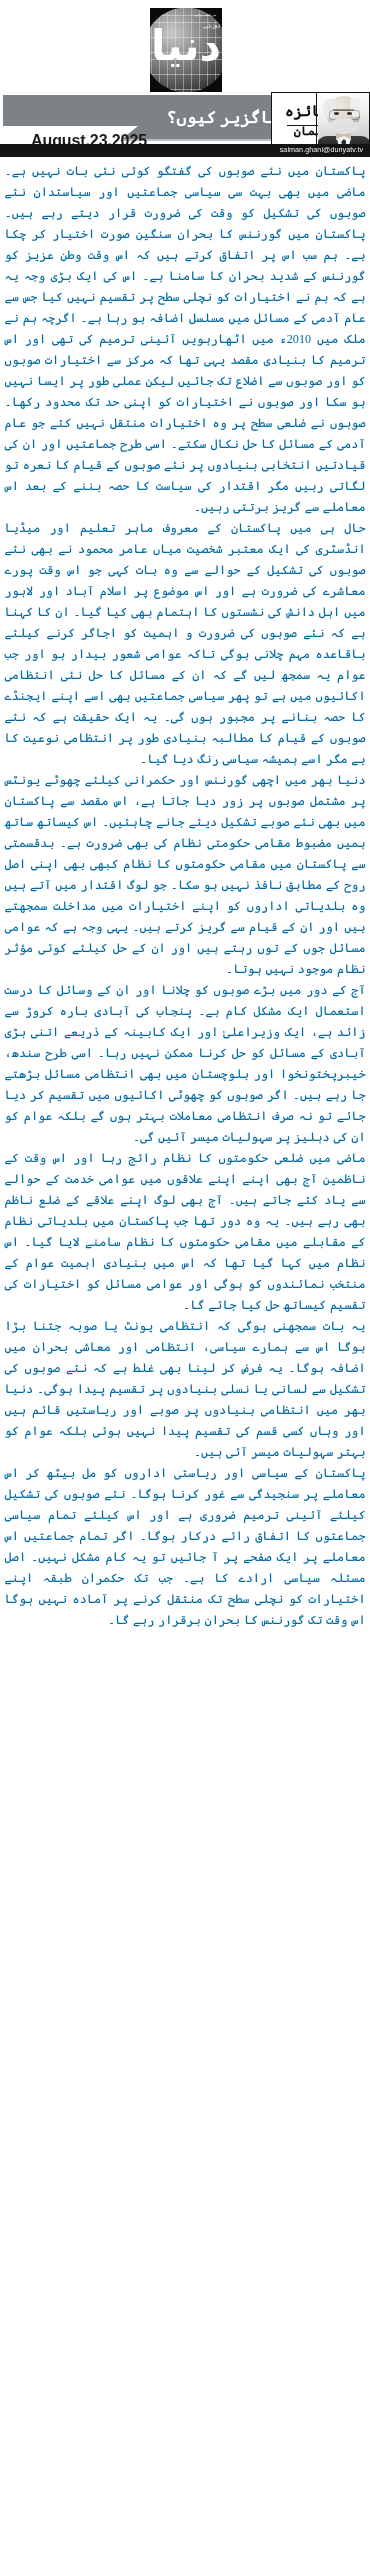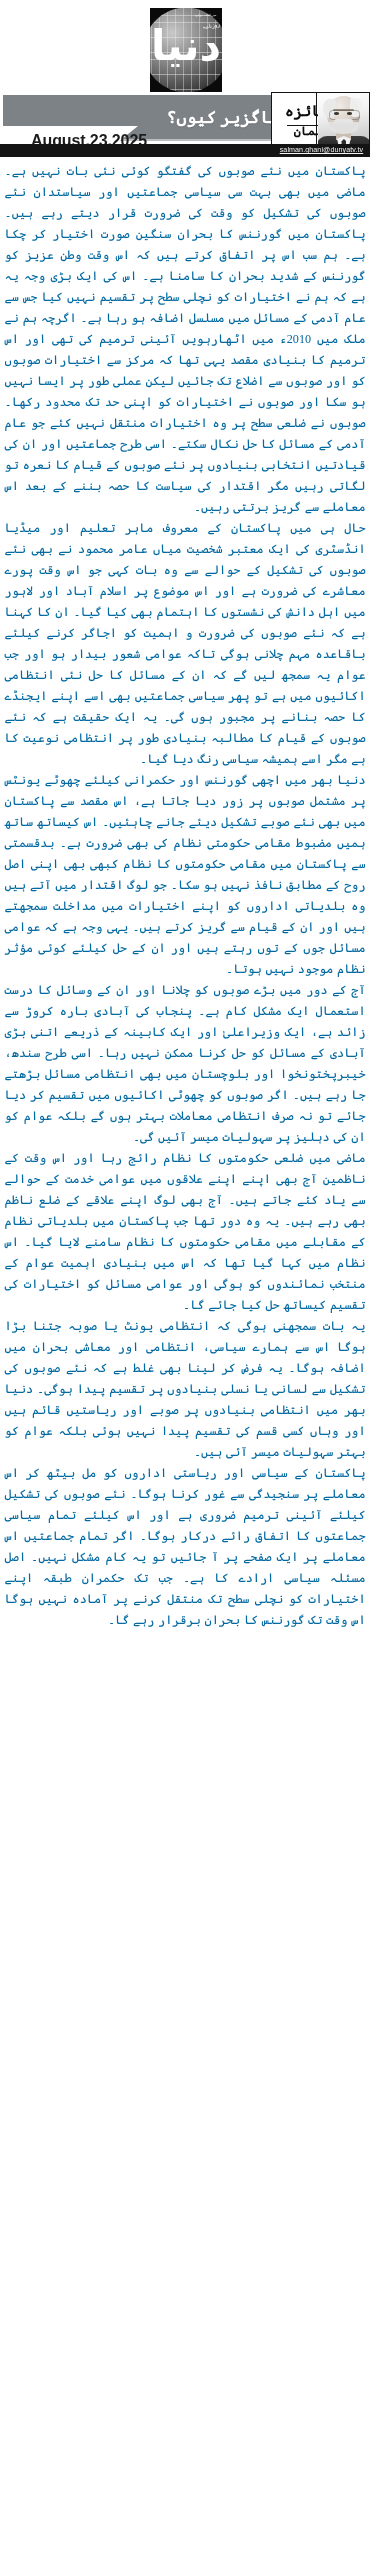--- a/index.html
+++ b/index.html
@@ -92,21 +92,21 @@
            border-radius:11.4px 11.4px 0 0;}
   .ph-shirt{position:absolute;left:19px;top:43px;width:13.7px;height:17px;background:#f2f2f2;
             clip-path:polygon(50% 0,100% 16%,76% 100%,24% 100%,0 16%);}
   .ph-tie{position:absolute;left:23.4px;top:46px;width:5.1px;height:16px;background:#2b2b2b;
           clip-path:polygon(50% 0,100% 16%,72% 100%,28% 100%,0 16%);}
 
   
   #emailbar{position:absolute;left:0;top:144px;width:370px;height:12.5px;background:#141414;}
   .email{position:absolute;right:6.8px;top:0;height:12.5px;display:flex;align-items:center;
          color:#f2f2f2;font-size:7.1px;letter-spacing:0.1px;direction:ltr;
-         font-family:"Liberation Sans","DejaVu Sans",sans-serif;text-decoration:underline;}
+         font-family:"Liberation Sans","DejaVu Sans",sans-serif;}
 
   
   #article{position:absolute;left:4.6px;top:161px;width:361px;
            direction:rtl;text-align:justify;text-align-last:right;
            color:#0369a1;
            font-family:"Liberation Serif","DejaVu Serif",serif;
            font-size:12.2px;line-height:21px;
            word-spacing:0.6px;}
   #article p{margin:0 0 0 0;text-indent:0;}
 </style>

